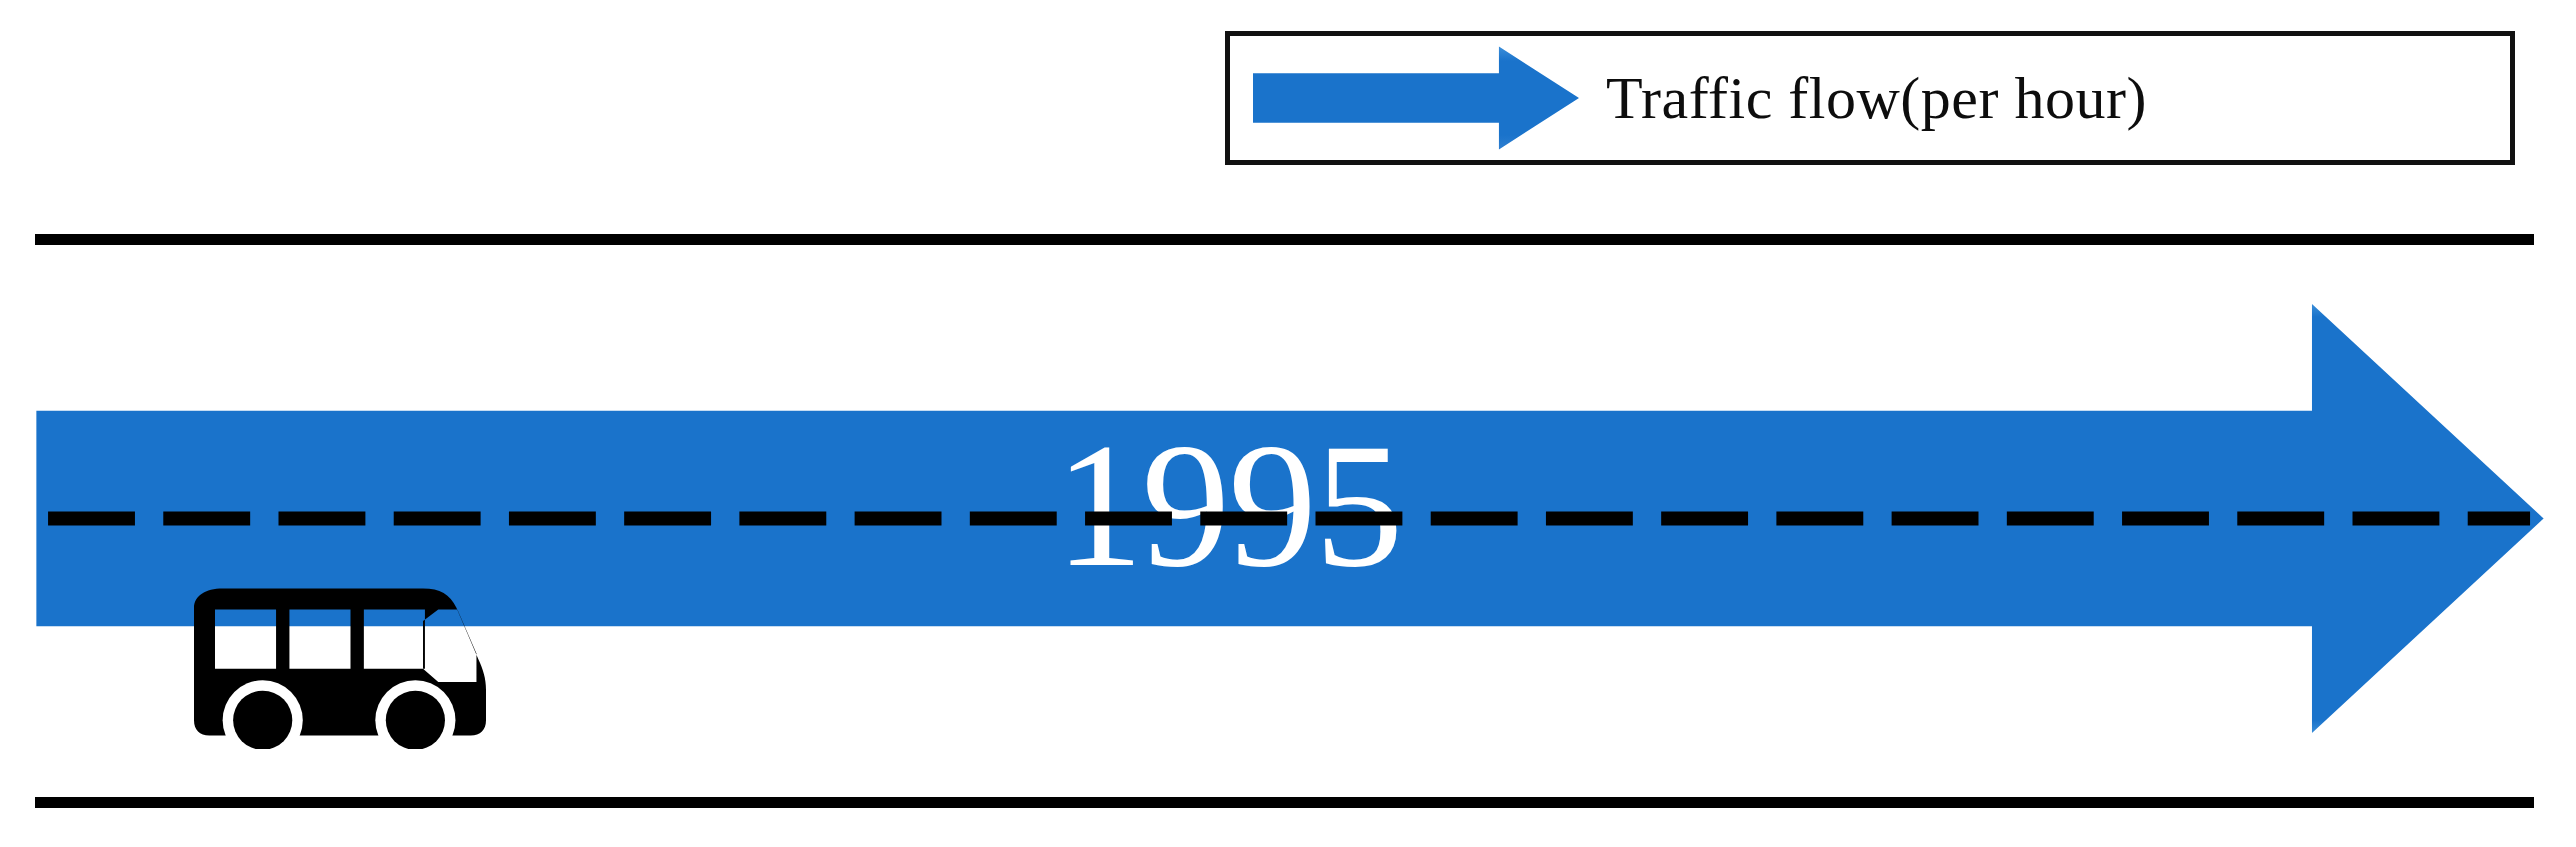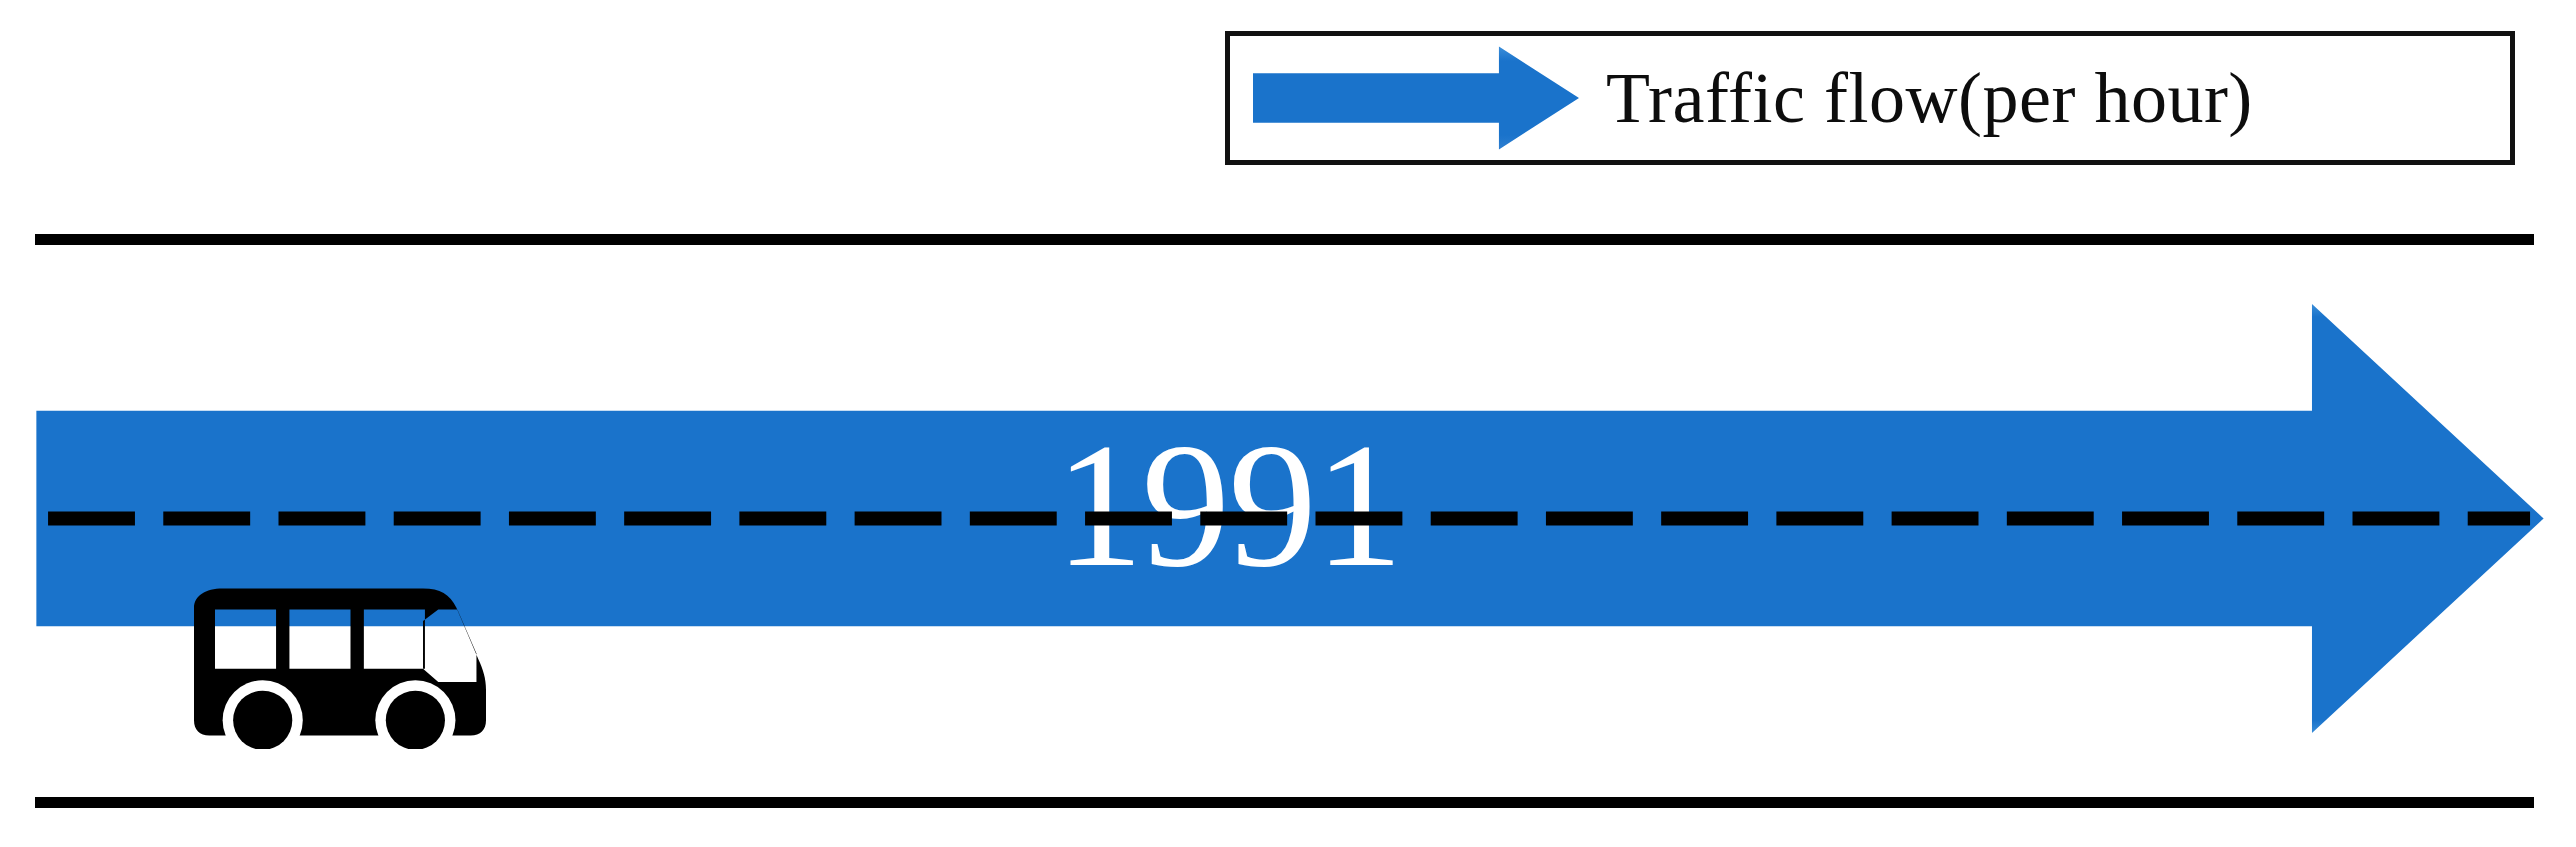--- a/index.html
+++ b/index.html
@@ -40,21 +40,21 @@
     width: 326px;
     height: 107px;
   }
   .legend-arrow-wrap svg { display: block; }
   .legend-label {
     position: absolute;
     left: 376px;
     top: 50%;
     transform: translateY(-50%);
     font-family: "Liberation Serif", serif;
-    font-size: 72px;
+    font-size: 60px;
     line-height: 1;
     color: #0d0d0d;
     white-space: nowrap;
     letter-spacing: 0.5px;
   }
 
   
   .road-line {
     position: absolute;
     left: 35px;
@@ -143,21 +143,21 @@
           <stop offset="0%" stop-color="#3A8DD8"></stop>
           <stop offset="3%" stop-color="#1A73CB"></stop>
           <stop offset="97%" stop-color="#1A73CB"></stop>
           <stop offset="100%" stop-color="#3A8DD8"></stop>
         </linearGradient>
       </defs>
       <path d="M0,112 L2387,112 L2387,0 L2630,225 L2387,450 L2387,338 L0,338 Z" fill="url(#flowGrad)"></path>
     </svg>
   </div>
 
-  <div class="flow-value">1991</div>
+  <div class="flow-value">1995</div>
 
   <div class="centre-line">
     <svg width="2510" height="17" viewBox="0 0 2630 18" xmlns="http://www.w3.org/2000/svg">
       <line x1="0" y1="9" x2="2628" y2="9" stroke="#000000" stroke-width="15" stroke-dasharray="92 30"></line>
     </svg>
   </div>
 
   <div class="bus-icon">
     <svg width="292" height="172" viewBox="0 0 306 180" xmlns="http://www.w3.org/2000/svg">
 

